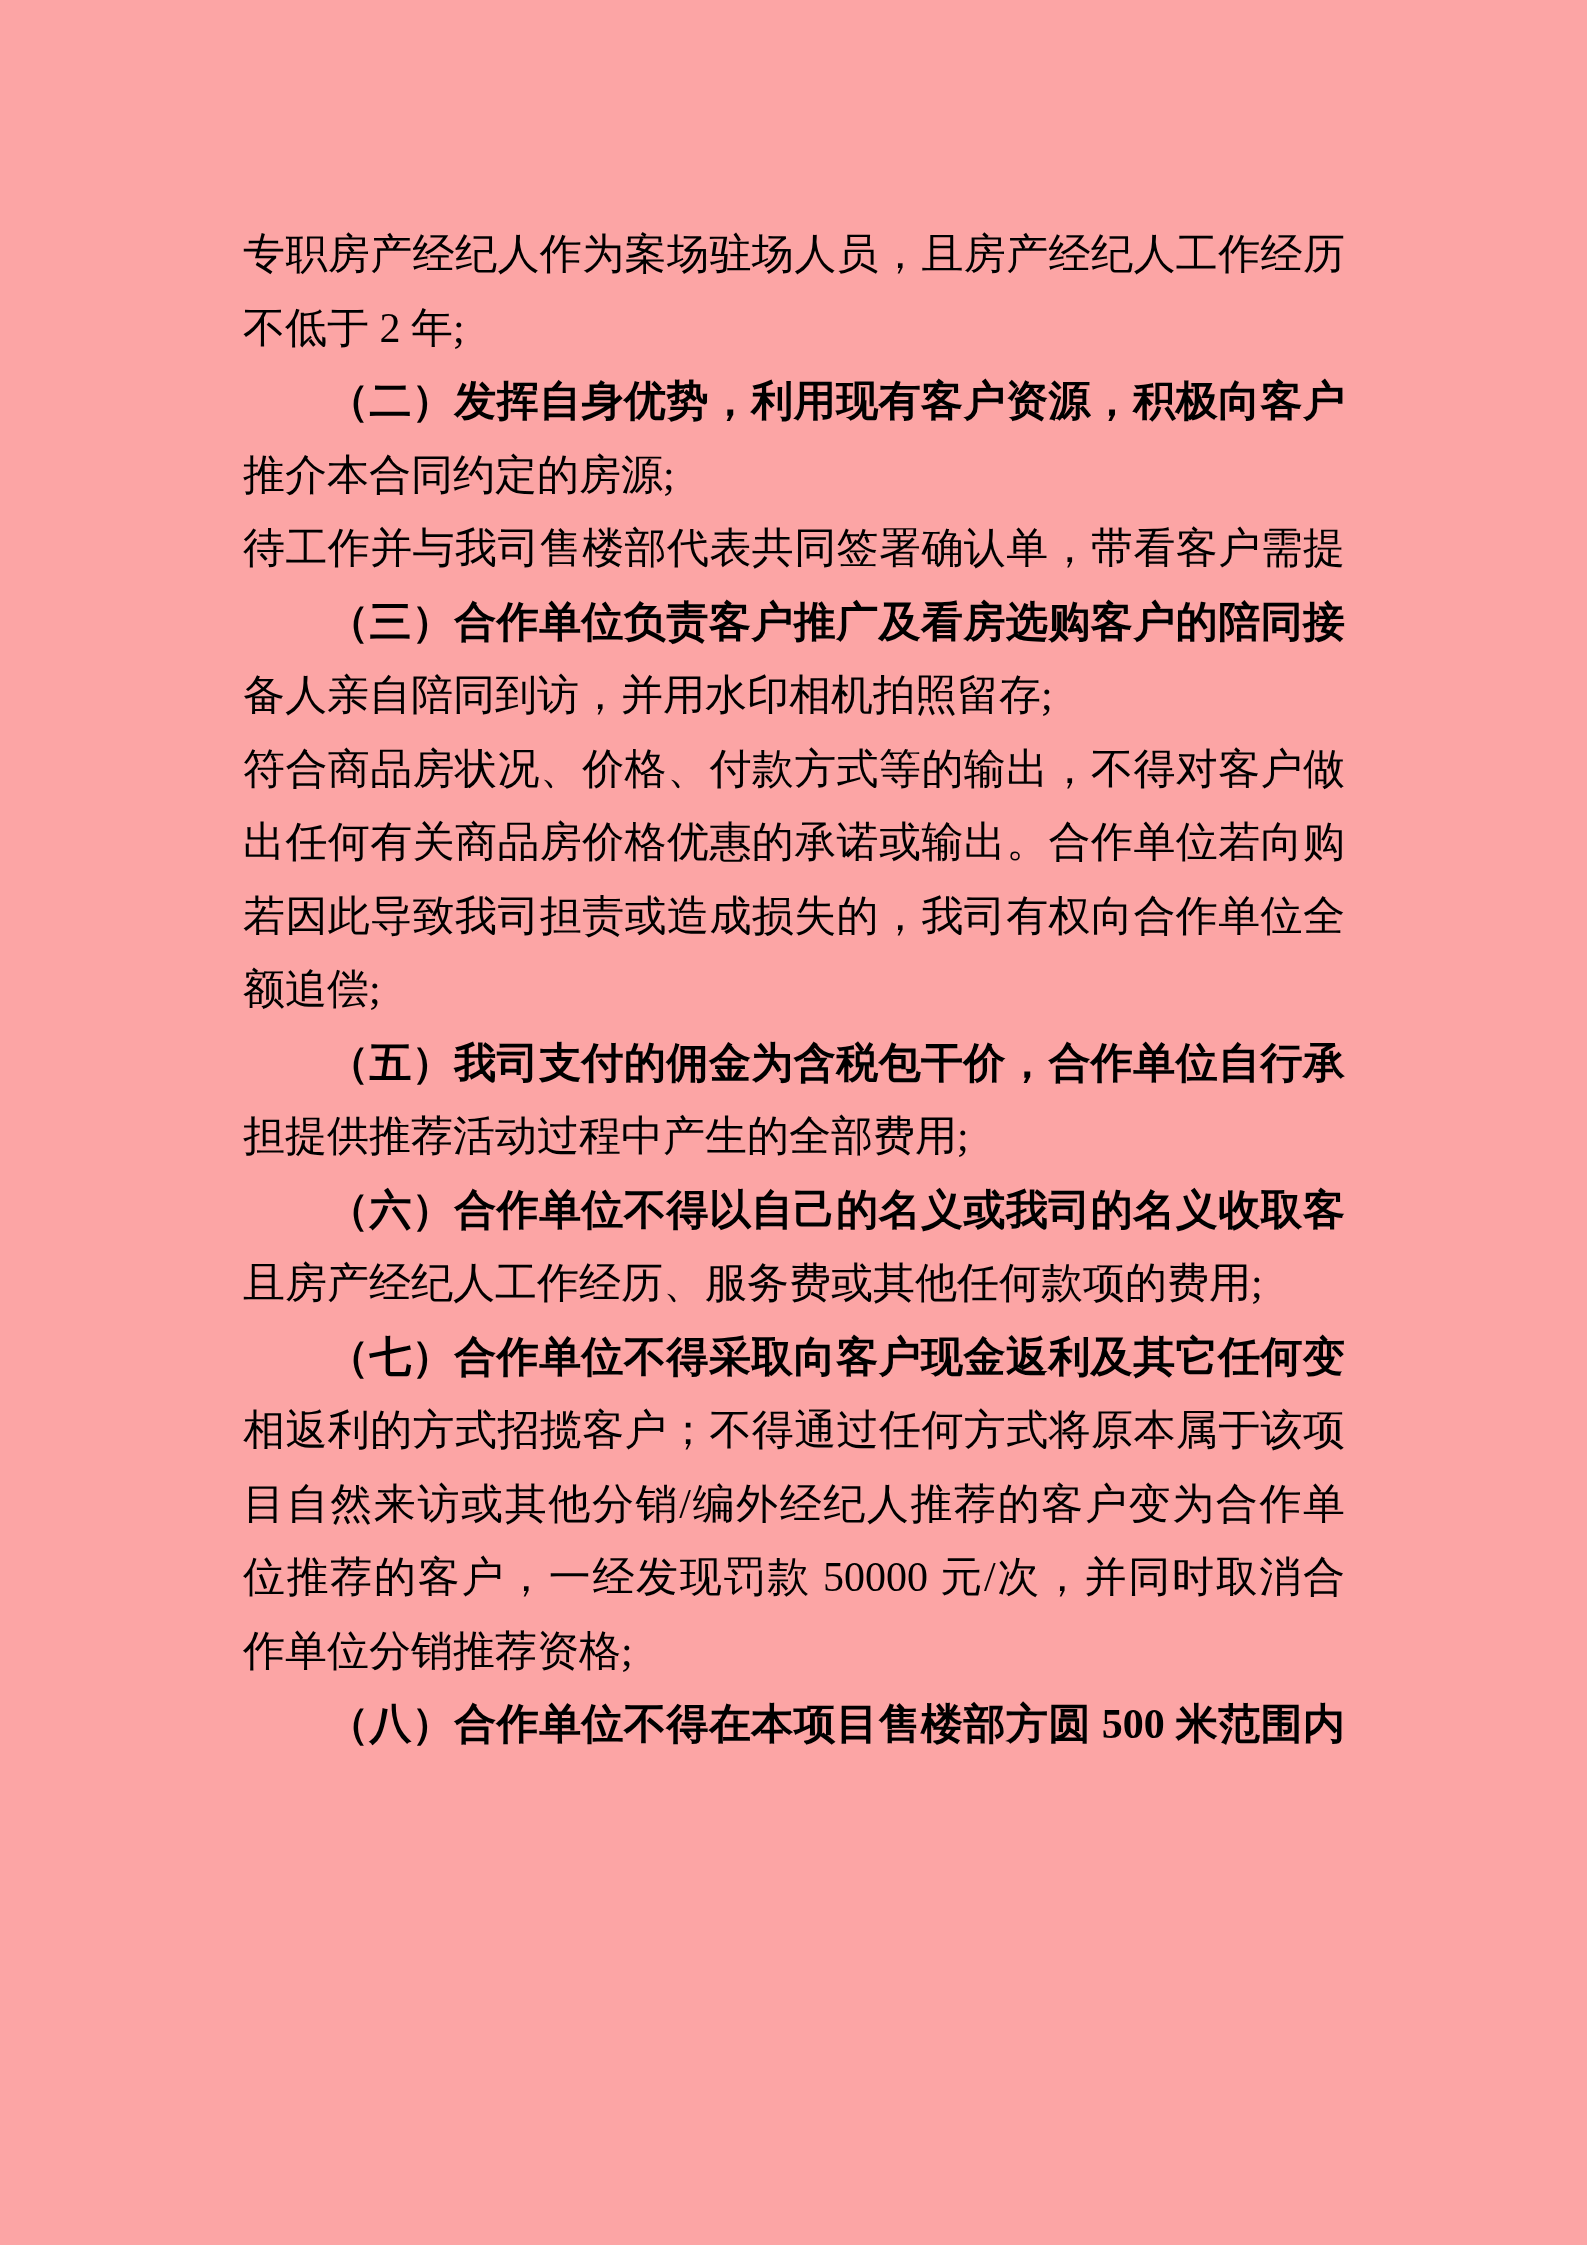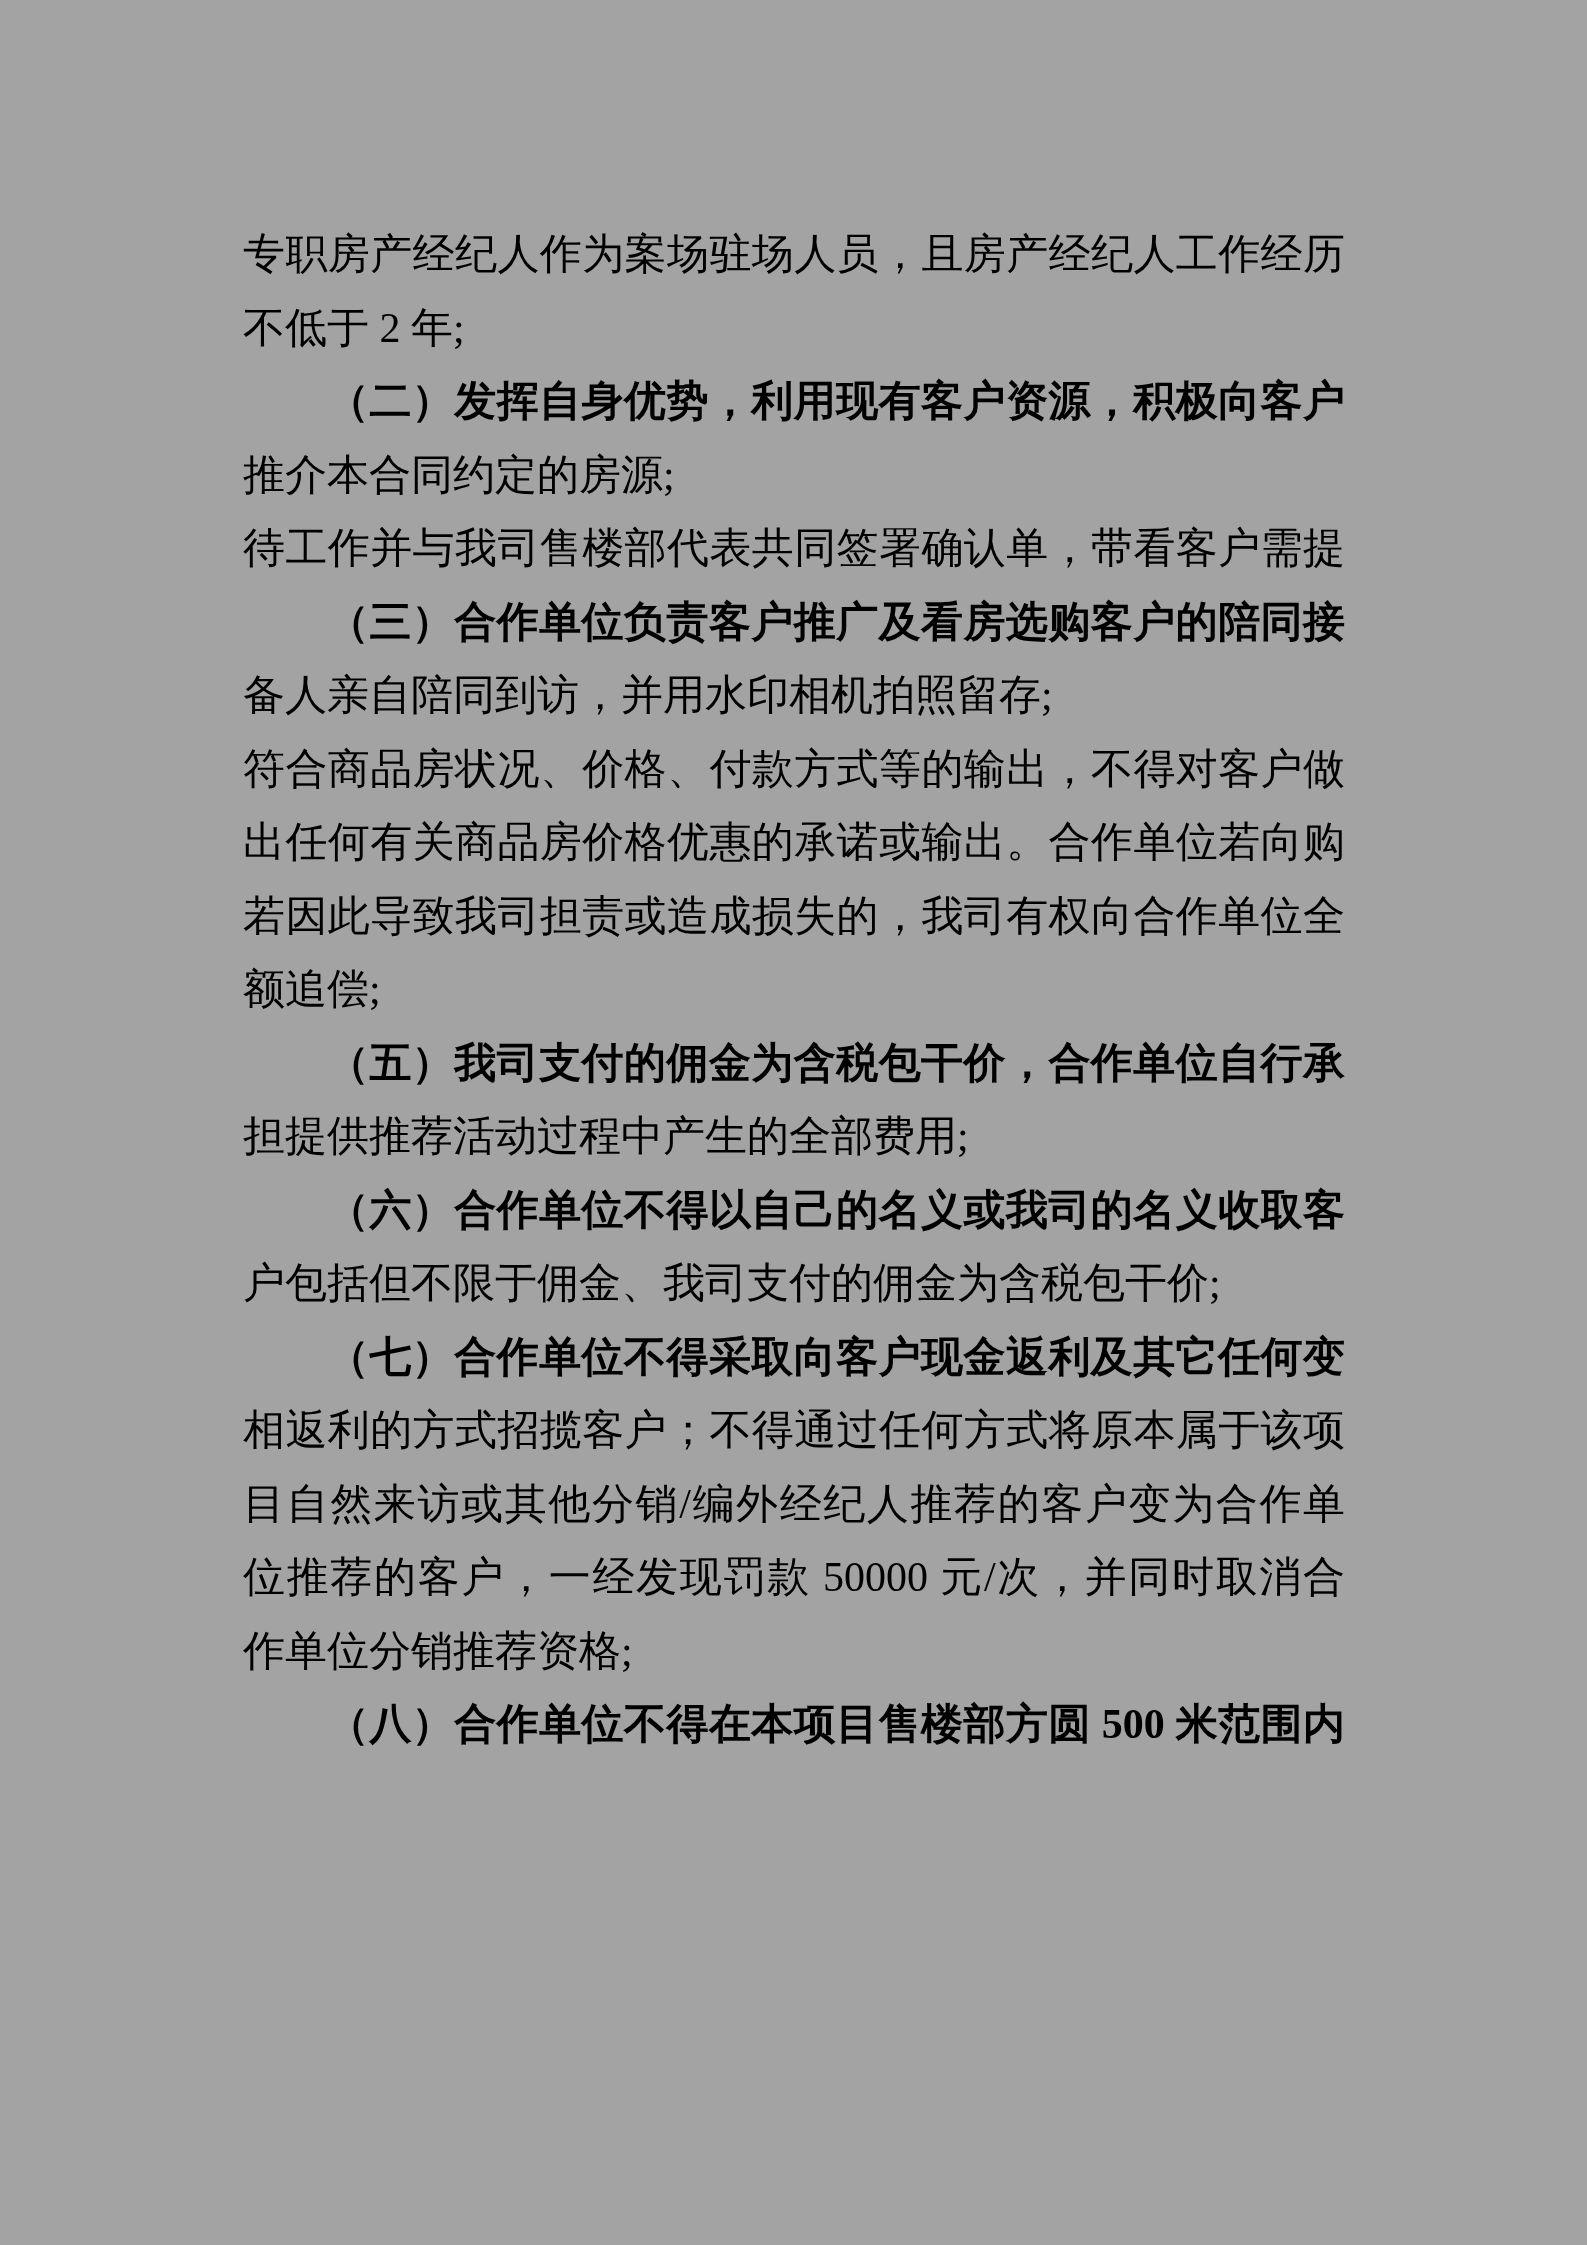--- a/index.html
+++ b/index.html
@@ -4,21 +4,21 @@
 <style>
   html, body {
     margin: 0;
     padding: 0;
     background: #ffffff;
   }
   .page {
     position: relative;
     width: 1587px;
     height: 2245px;
-    background: #a3a3a3;
+    background: #fca5a5;
     overflow: hidden;
     font-family: "Liberation Serif", "DejaVu Serif", serif;
   }
   .text-block {
     position: absolute;
     left: 243px;
     top: 218px;
     width: 1102px;
   }
   .line {
@@ -51,21 +51,21 @@
       <div class="line full">待工作并与我司售楼部代表共同签署确认单，带看客户需提</div>
       <div class="line full indent">（三）合作单位负责客户推广及看房选购客户的陪同接</div>
       <div class="line">备人亲自陪同到访，并用水印相机拍照留存;</div>
       <div class="line full">符合商品房状况、价格、付款方式等的输出，不得对客户做</div>
       <div class="line full">出任何有关商品房价格优惠的承诺或输出。合作单位若向购</div>
       <div class="line full">若因此导致我司担责或造成损失的，我司有权向合作单位全</div>
       <div class="line">额追偿;</div>
       <div class="line full indent">（五）我司支付的佣金为含税包干价，合作单位自行承</div>
       <div class="line">担提供推荐活动过程中产生的全部费用;</div>
       <div class="line full indent">（六）合作单位不得以自己的名义或我司的名义收取客</div>
-      <div class="line">户包括但不限于佣金、我司支付的佣金为含税包干价;</div>
+      <div class="line">且房产经纪人工作经历、服务费或其他任何款项的费用;</div>
       <div class="line full indent">（七）合作单位不得采取向客户现金返利及其它任何变</div>
       <div class="line full">相返利的方式招揽客户；不得通过任何方式将原本属于该项</div>
       <div class="line full">目自然来访或其他分销/编外经纪人推荐的客户变为合作单</div>
       <div class="line full">位推荐的客户，一经发现罚款 50000 元/次，并同时取消合</div>
       <div class="line">作单位分销推荐资格;</div>
       <div class="line full indent">（八）合作单位不得在本项目售楼部方圆 500 米范围内</div>
     </div>
 </div>
 
 </body></html>

